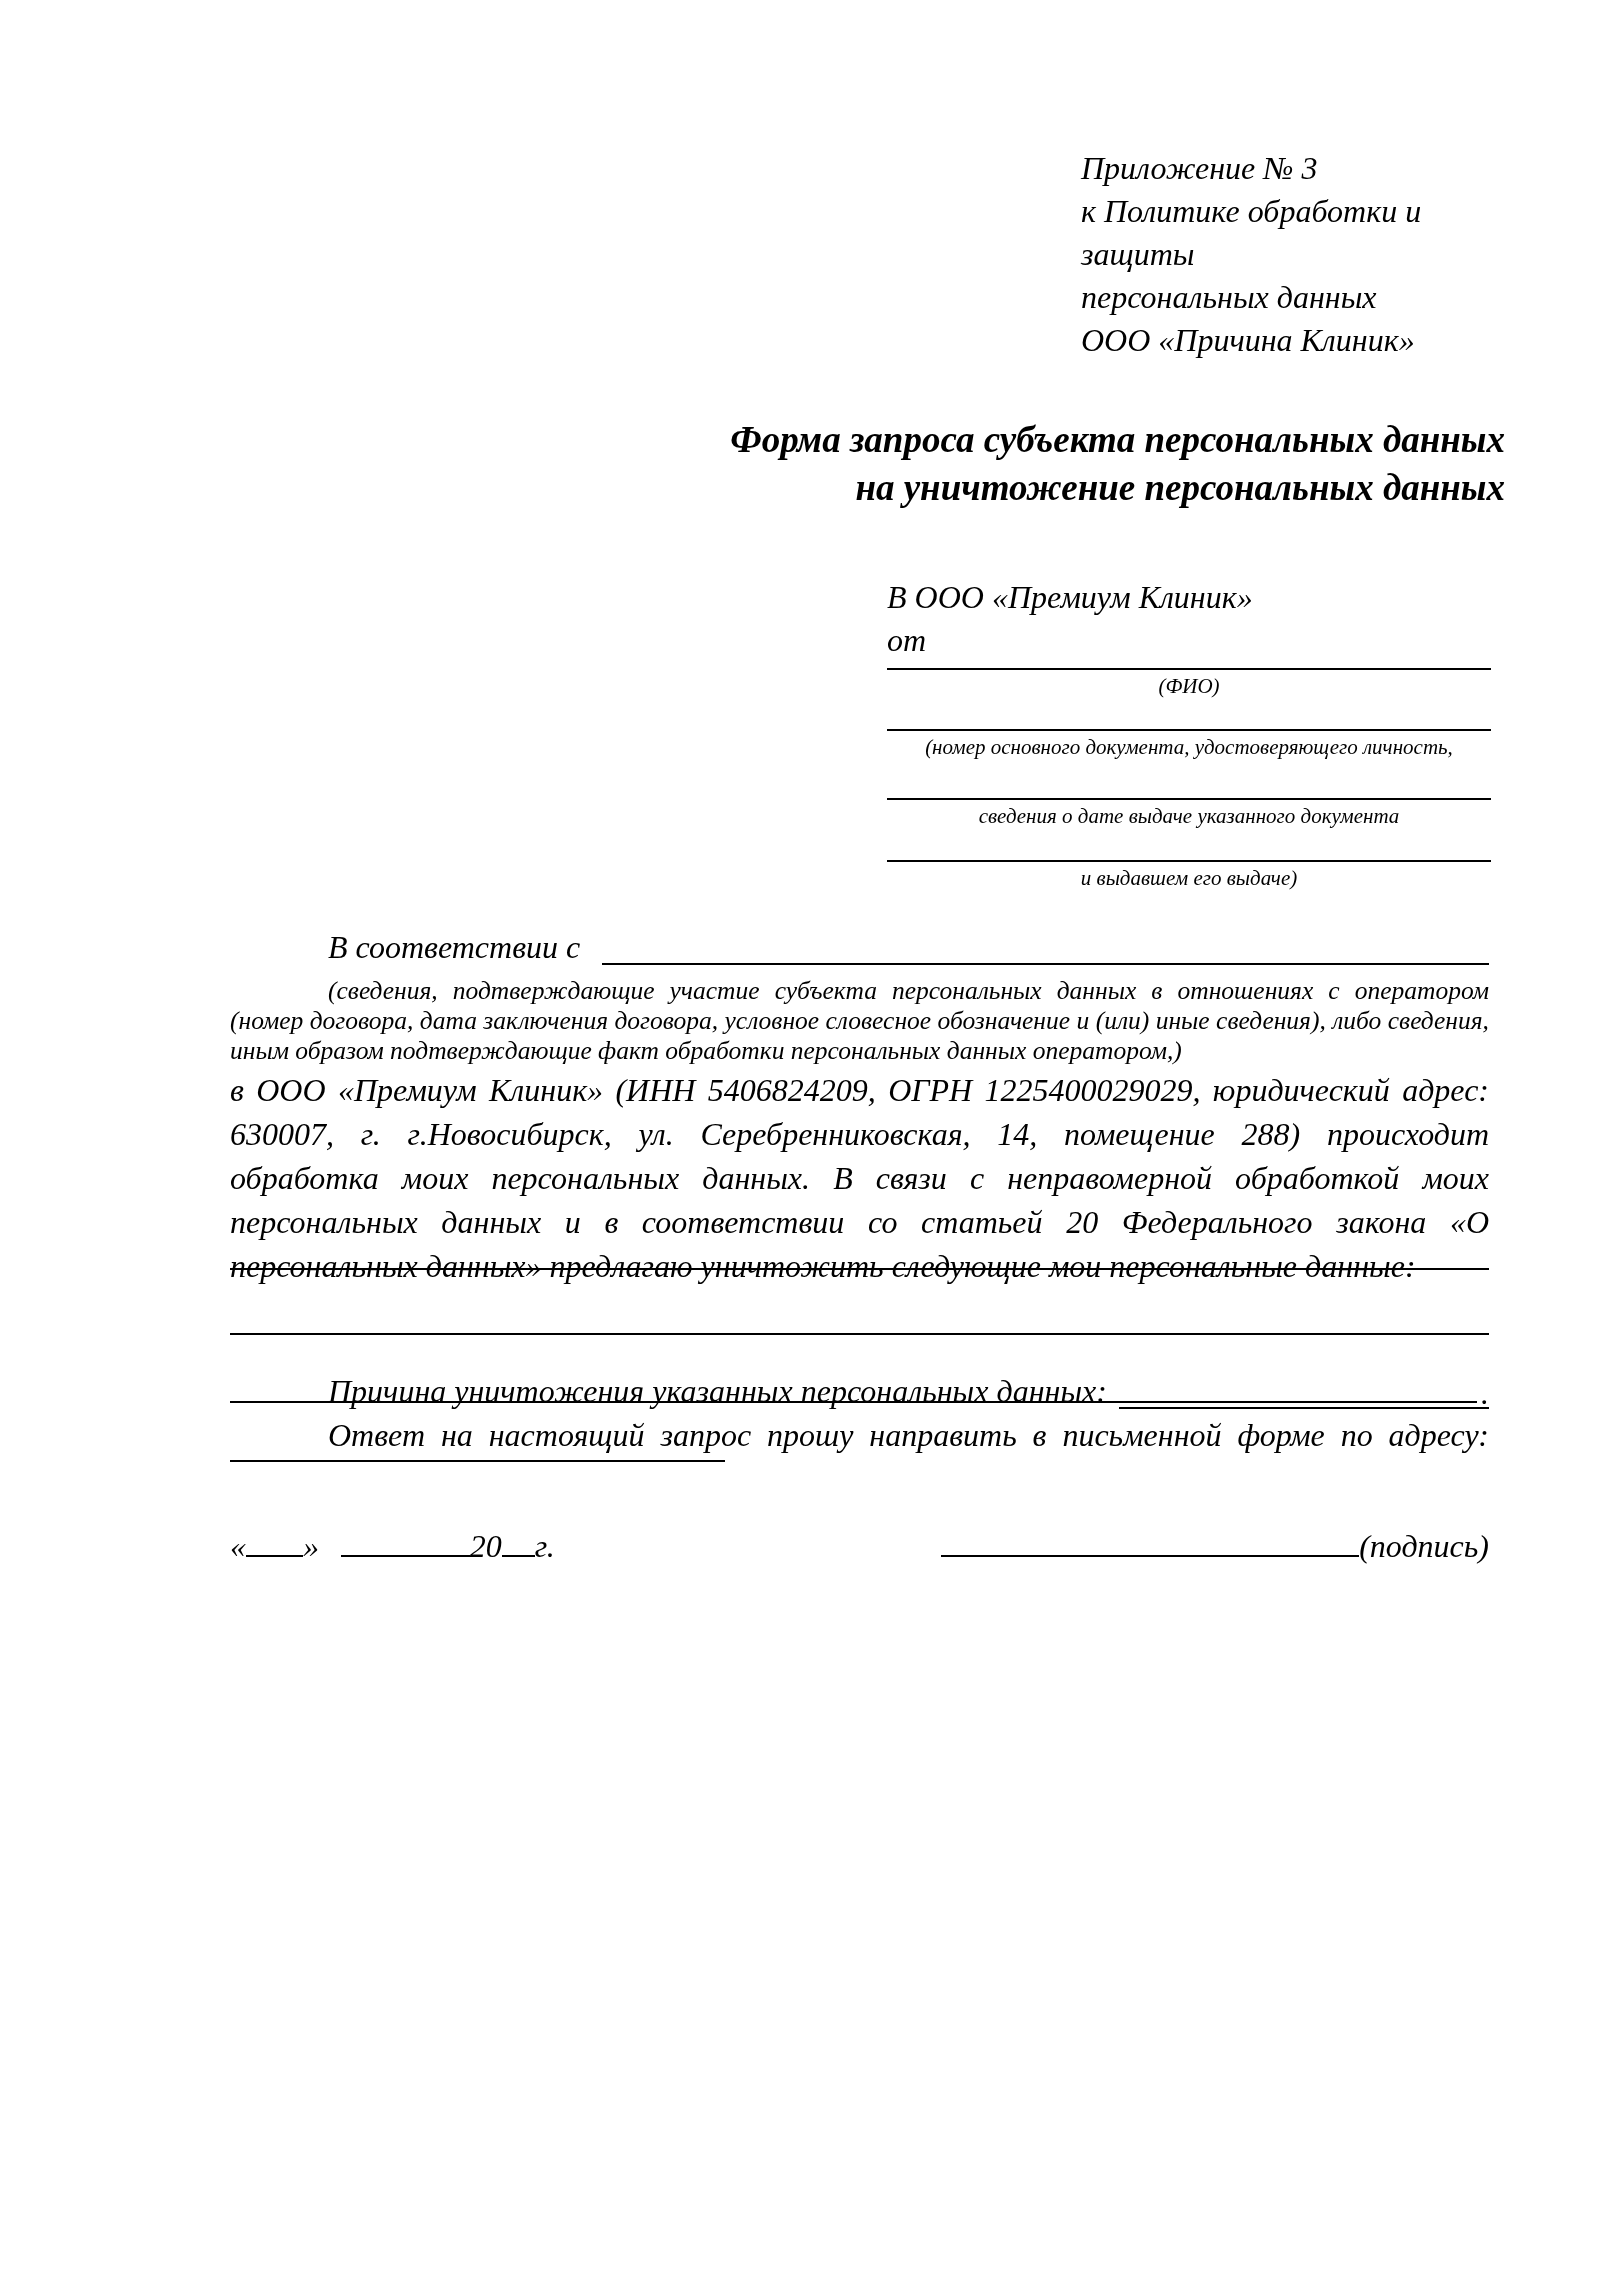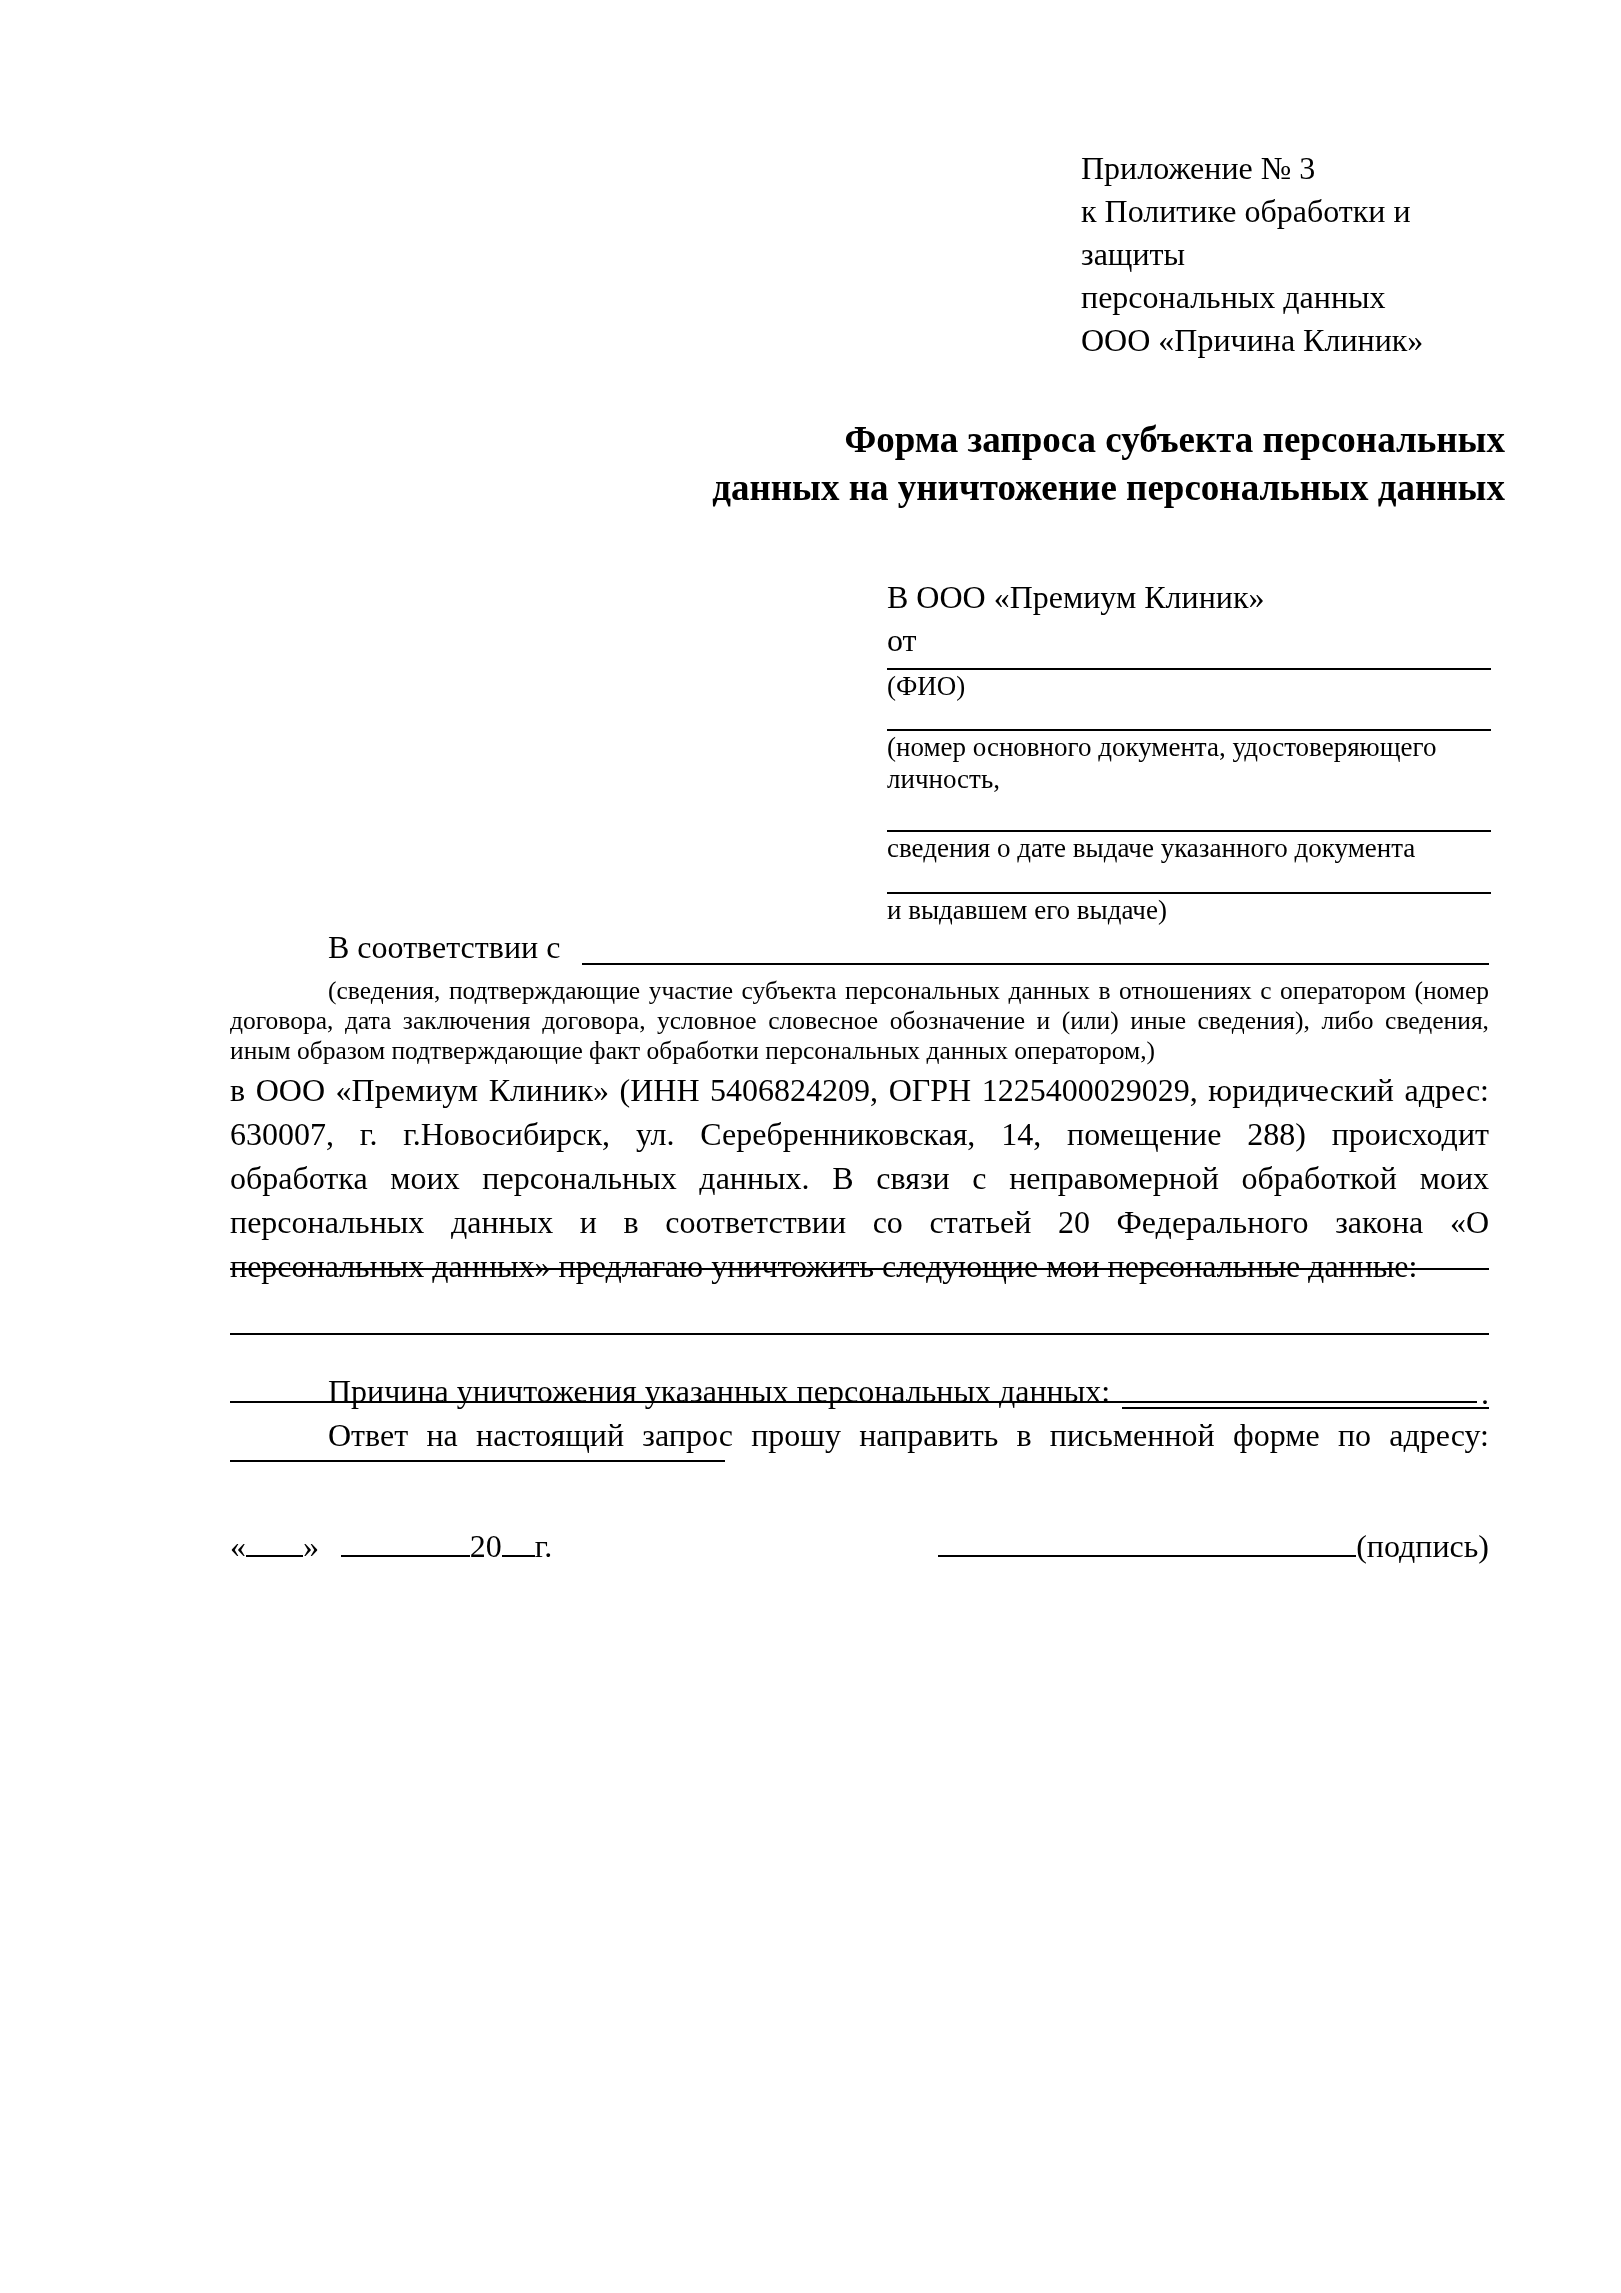--- a/index.html
+++ b/index.html
@@ -5,20 +5,21 @@
   html, body { margin: 0; padding: 0; background: #ffffff; }
   .page {
     position: relative;
     width: 1621px;
     height: 2294px;
     background: #ffffff;
     color: #000000;
     font-family: "Liberation Serif", "DejaVu Serif", serif;
     font-size: 32px;
     overflow: hidden;
+    font-style: italic;
   }
 
   
   .appendix {
     position: absolute;
     left: 1081px;
     top: 147px;
     width: 421px;
     line-height: 43px;
   }
@@ -42,23 +43,23 @@
     position: absolute;
     left: 887px;
     top: 576px;
     width: 604px;
     line-height: 43px;
   }
   .addressee .field .line {
     border-bottom: 2.9px solid #000;
   }
   .addressee .field .cap {
-    font-size: 27px;
+    font-size: 21px;
     line-height: 32px;
-    text-align: left;
+    text-align: center;
   }
   .field-fio .line   { height: 5.9px;  }
   .field-doc .line   { height: 27.4px; }
   .field-date .line  { height: 35px; }
   .field-organ .line { height: 27.4px; }
 
   
   .accordance {
     position: absolute;
     left: 230px; top: 925px; width: 1259px;

